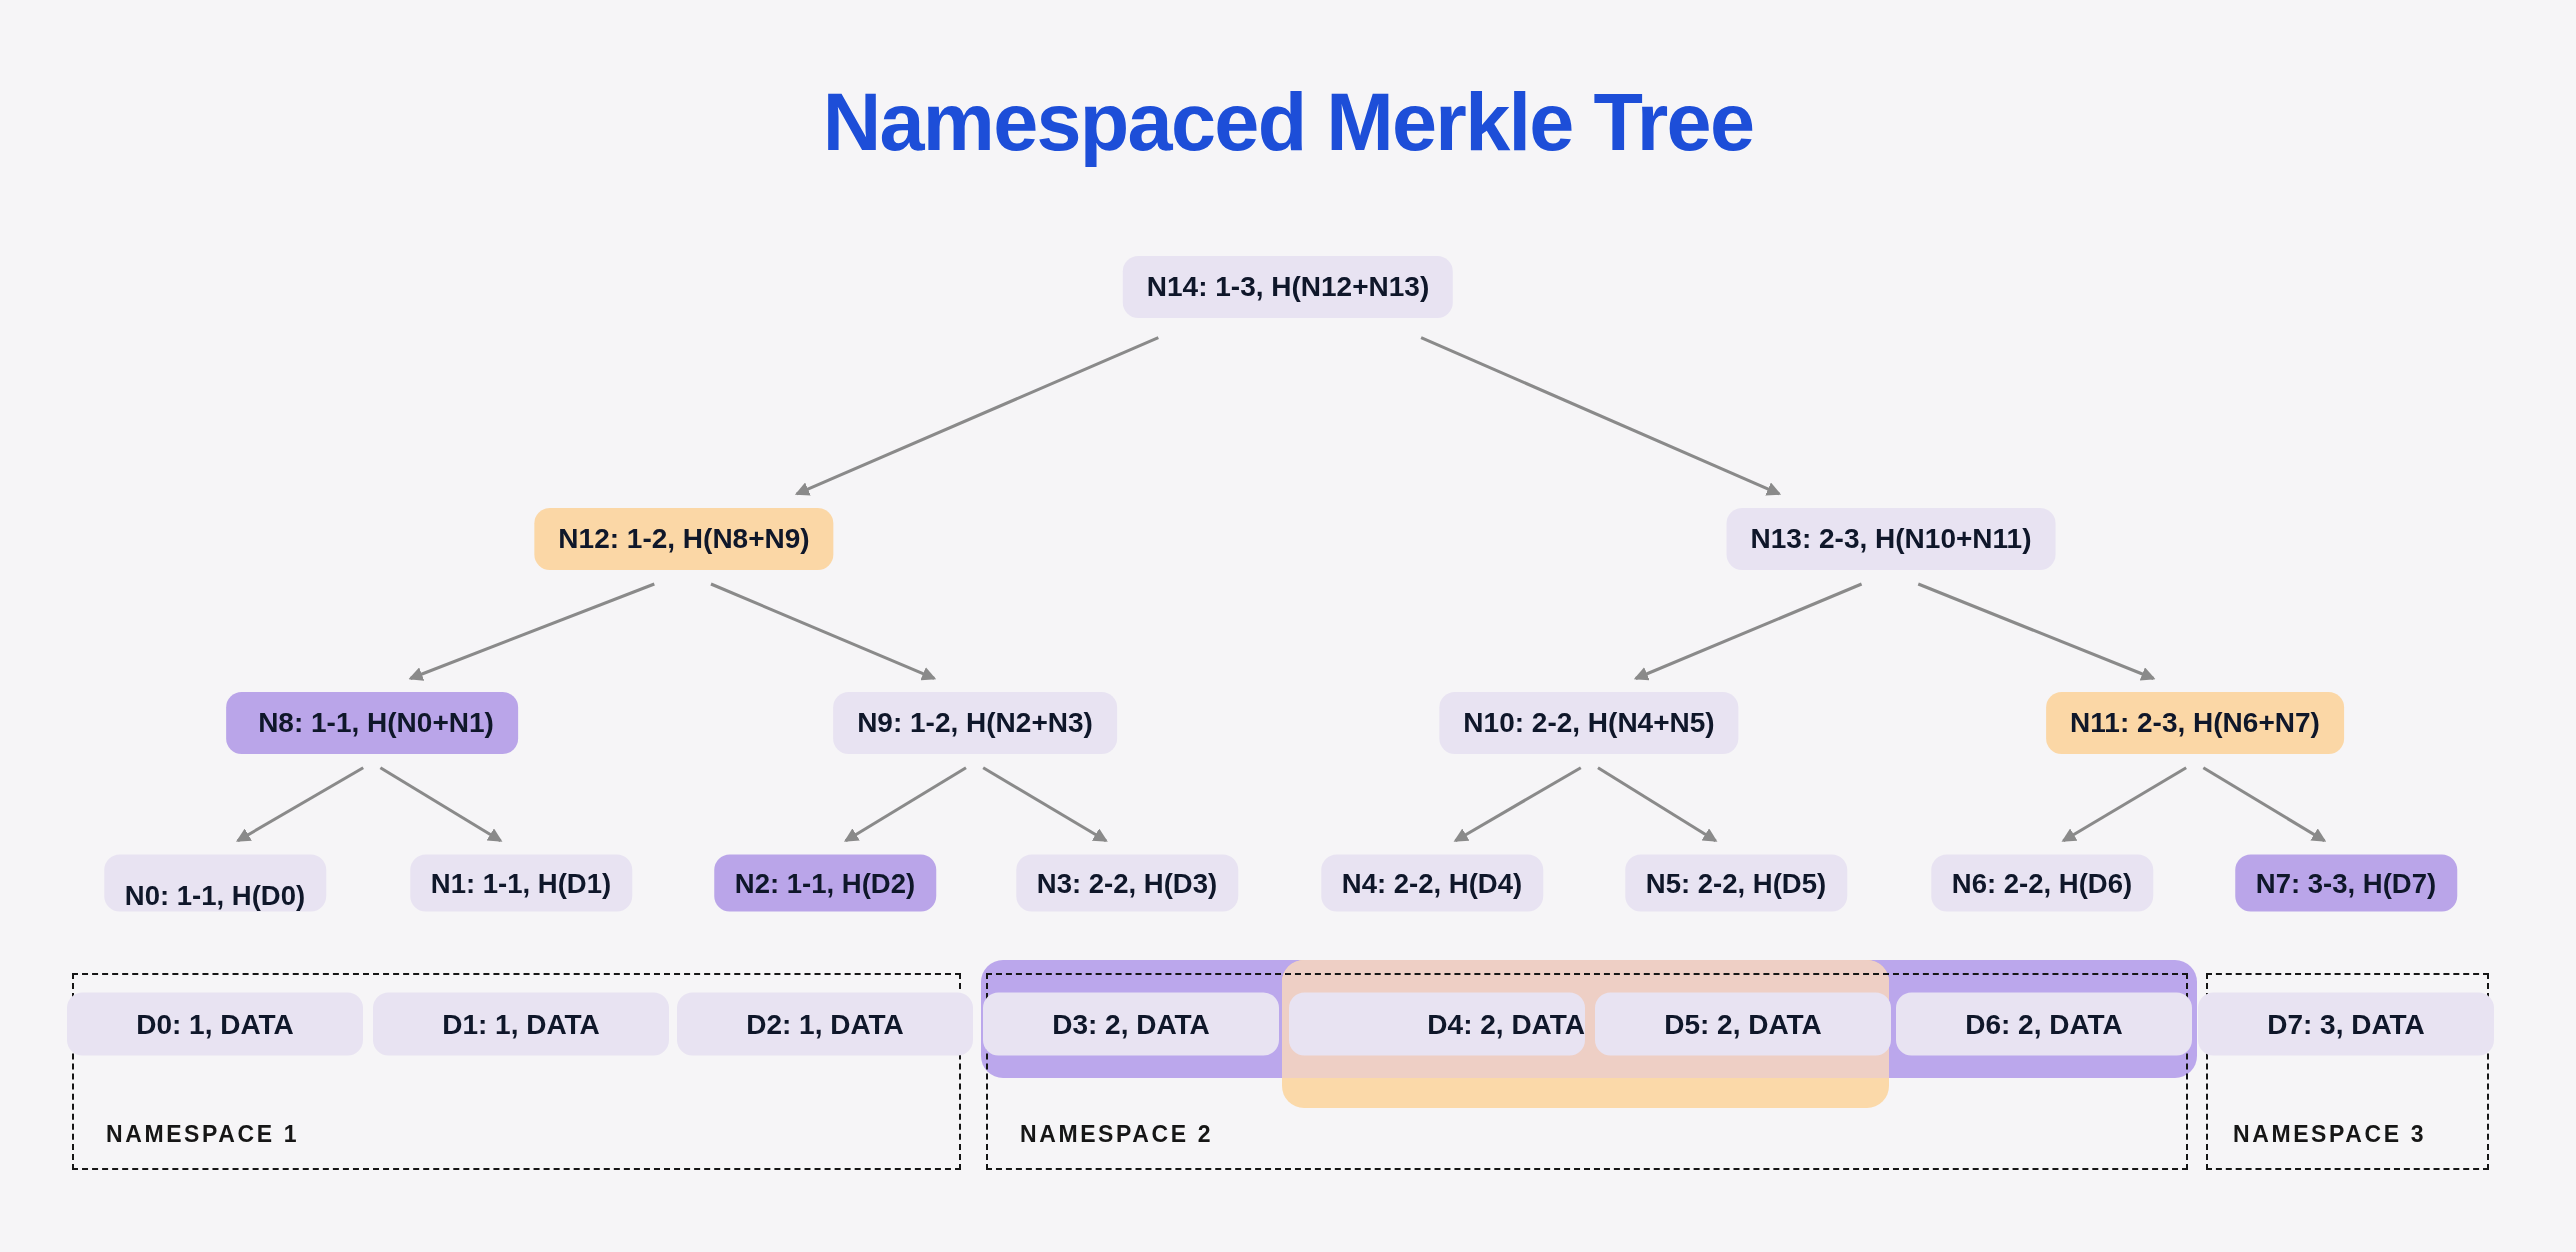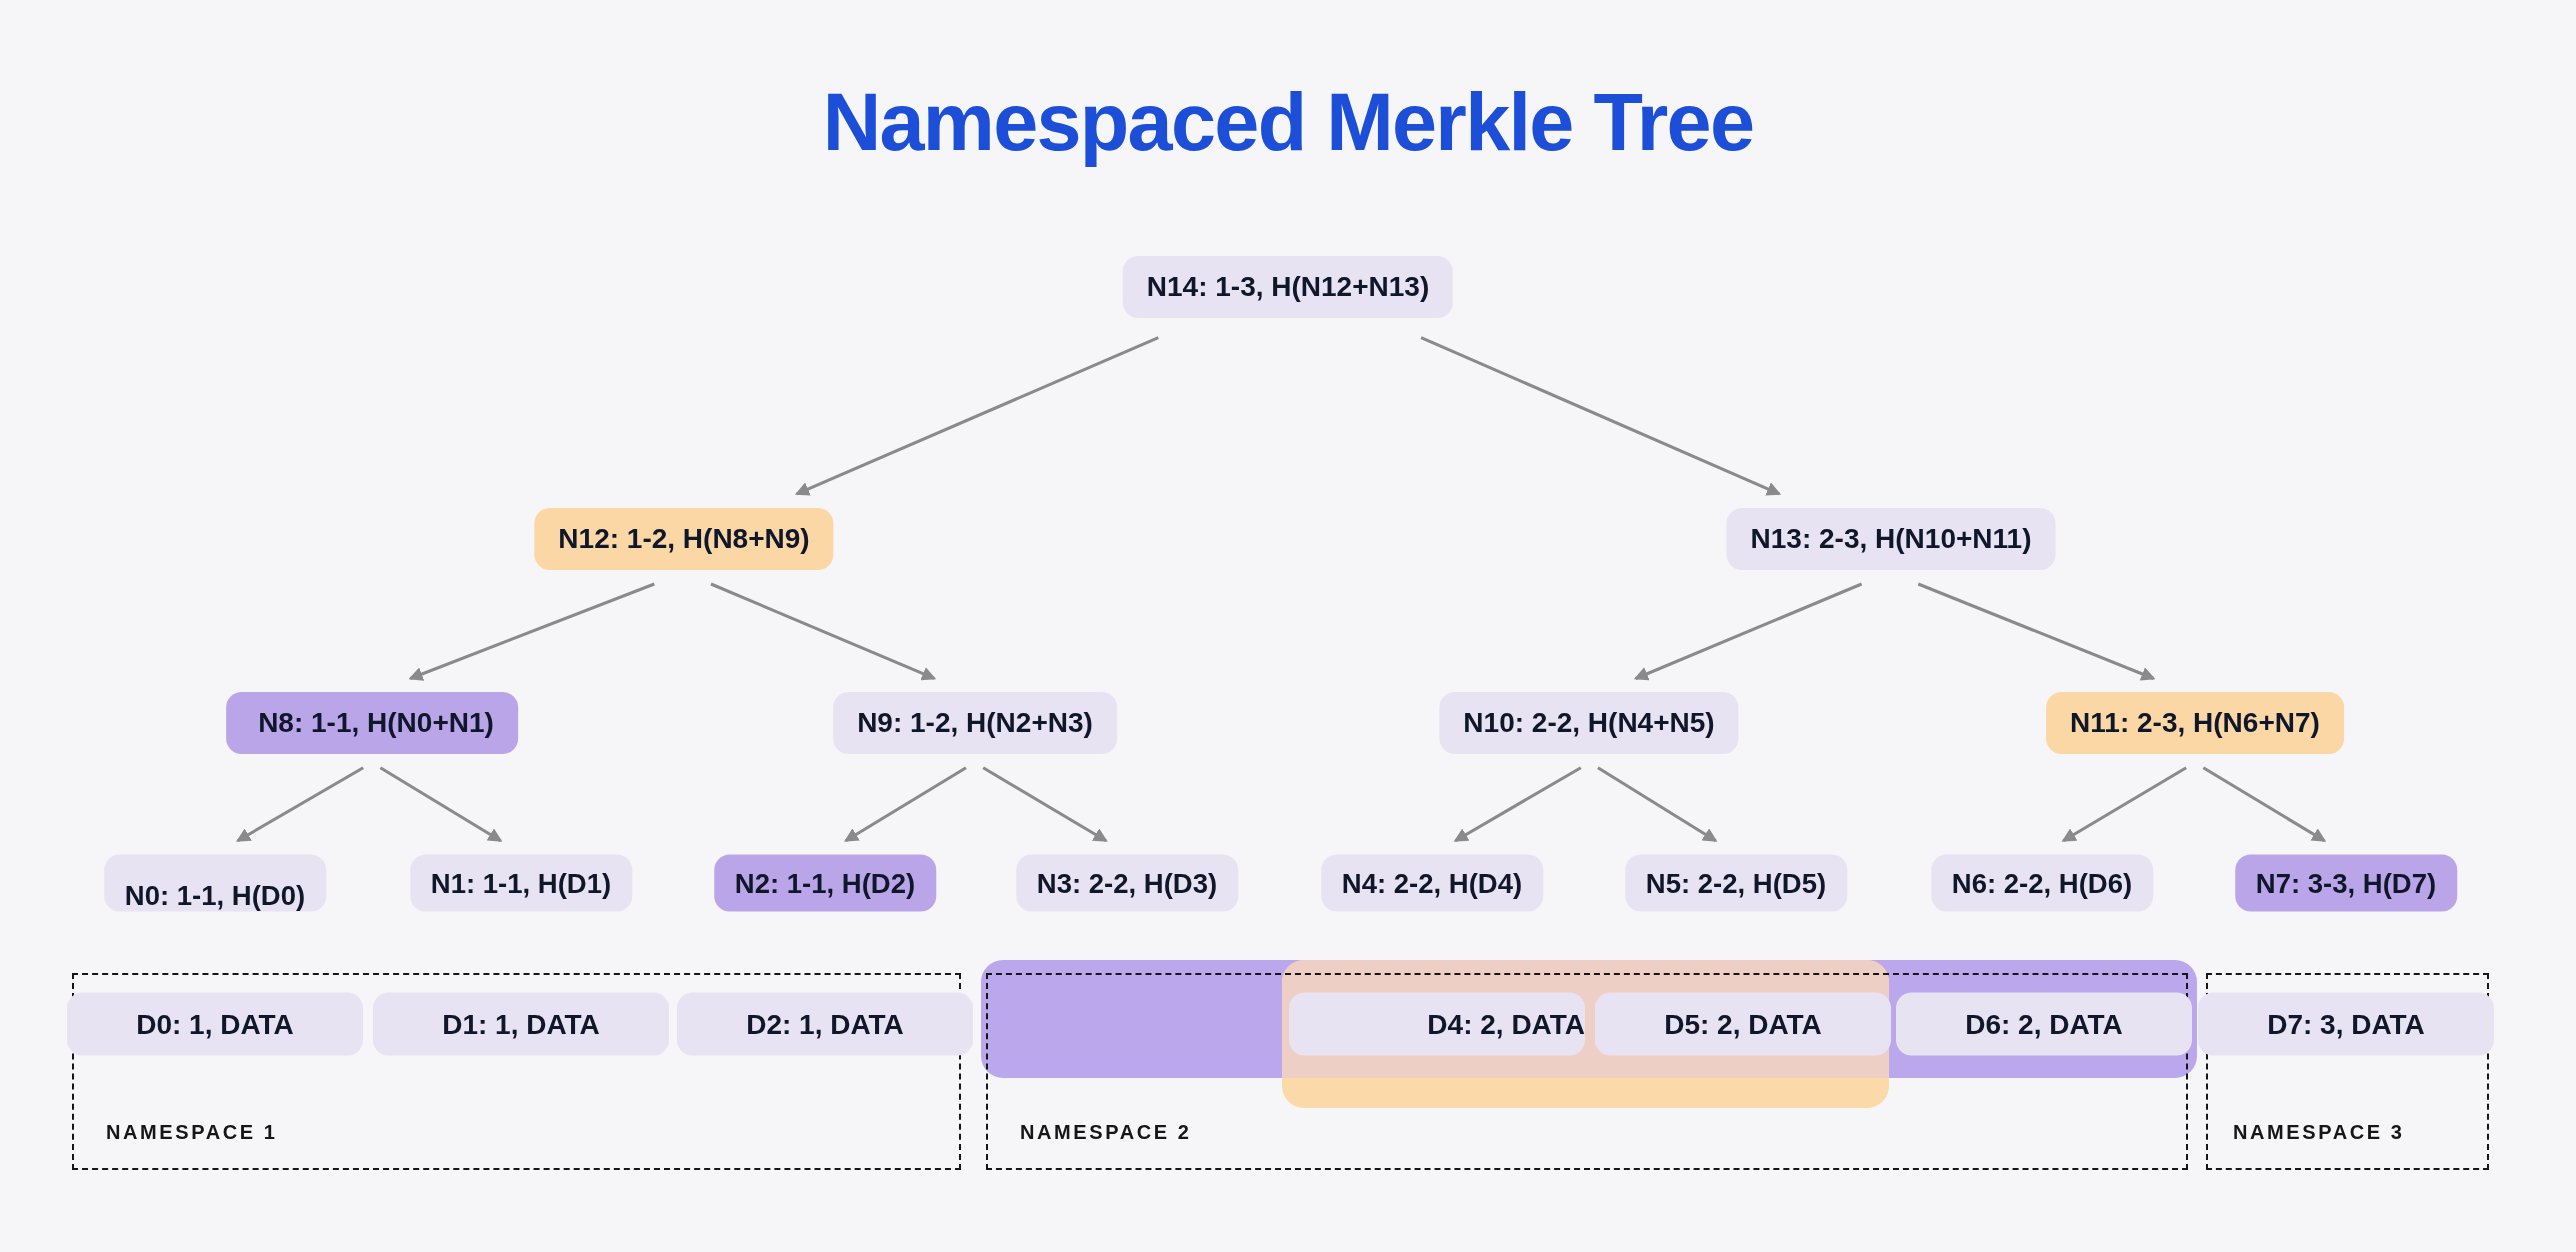--- a/index.html
+++ b/index.html
@@ -48,21 +48,21 @@
     box-sizing: border-box;
     z-index: 5;
     background: transparent;
   }
   .ns-box-1 { left: 72px;   width: 889px; }
   .ns-box-2 { left: 986px; width: 1202px; }
   .ns-box-3 { left: 2206px; width: 283px;  }
   .ns-label {
     position: absolute;
     top: 1121px;
-    font-size: 20px;
+    font-size: 23px;
     font-weight: 700;
     letter-spacing: 2.6px;
     color: #161616;
     z-index: 6;
     white-space: nowrap;
   }
   .ns-label-1 { left: 106px; }
   .ns-label-2 { left: 1020px; }
   .ns-label-3 { left: 2233px; }
   .node, .datapill {
@@ -188,20 +188,23 @@
 
   <div class="datapill" style="left:215px; top:1024px;">
     <span>D0: 1, DATA</span>
   </div>
   <div class="datapill" style="left:521px; top:1024px;">
     <span>D1: 1, DATA</span>
   </div>
   <div class="datapill" style="left:825px; top:1024px;">
     <span>D2: 1, DATA</span>
   </div>
+  <div class="datapill" style="left:1131px; top:1024px;">
+    <span>D3: 2, DATA</span>
+  </div>
   <div class="datapill" style="left:1437px; top:1024px;justify-content:flex-end;">
     <span>D4: 2, DATA</span>
   </div>
   <div class="datapill" style="left:1743px; top:1024px;">
     <span>D5: 2, DATA</span>
   </div>
   <div class="datapill" style="left:2044px; top:1024px;">
     <span>D6: 2, DATA</span>
   </div>
   <div class="datapill" style="left:2346px; top:1024px;">

